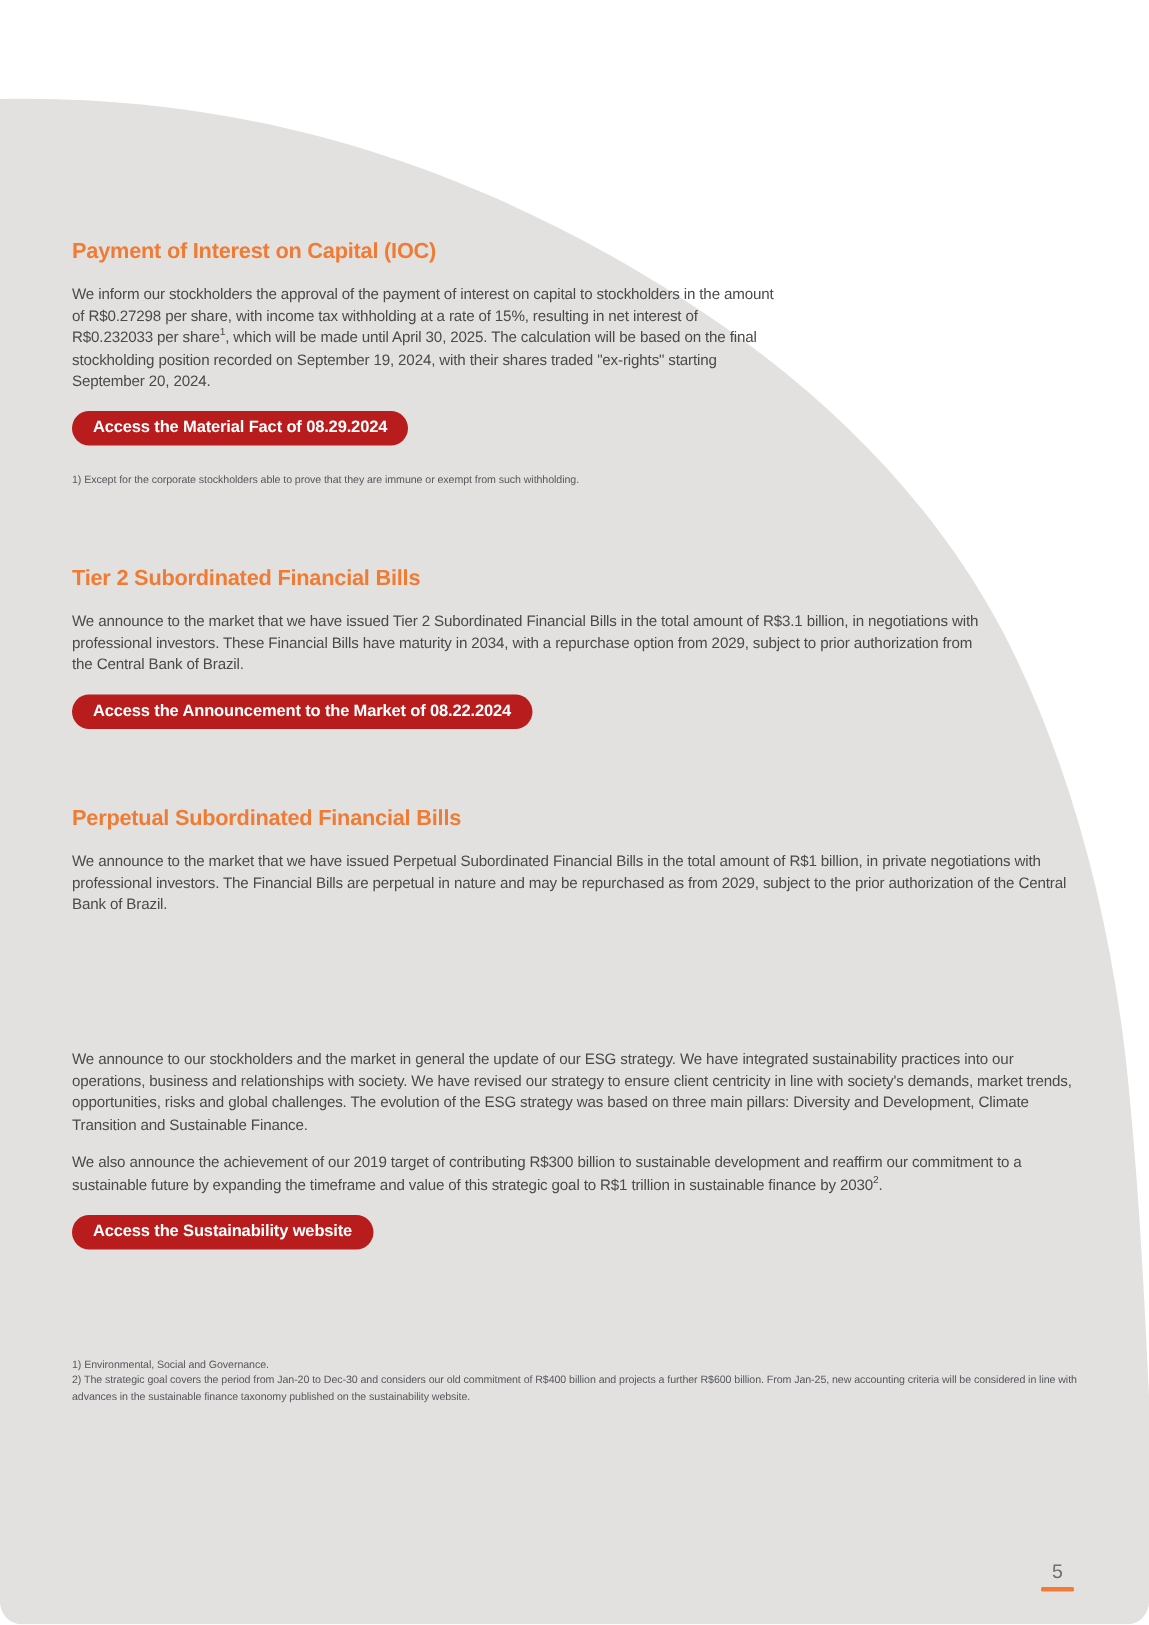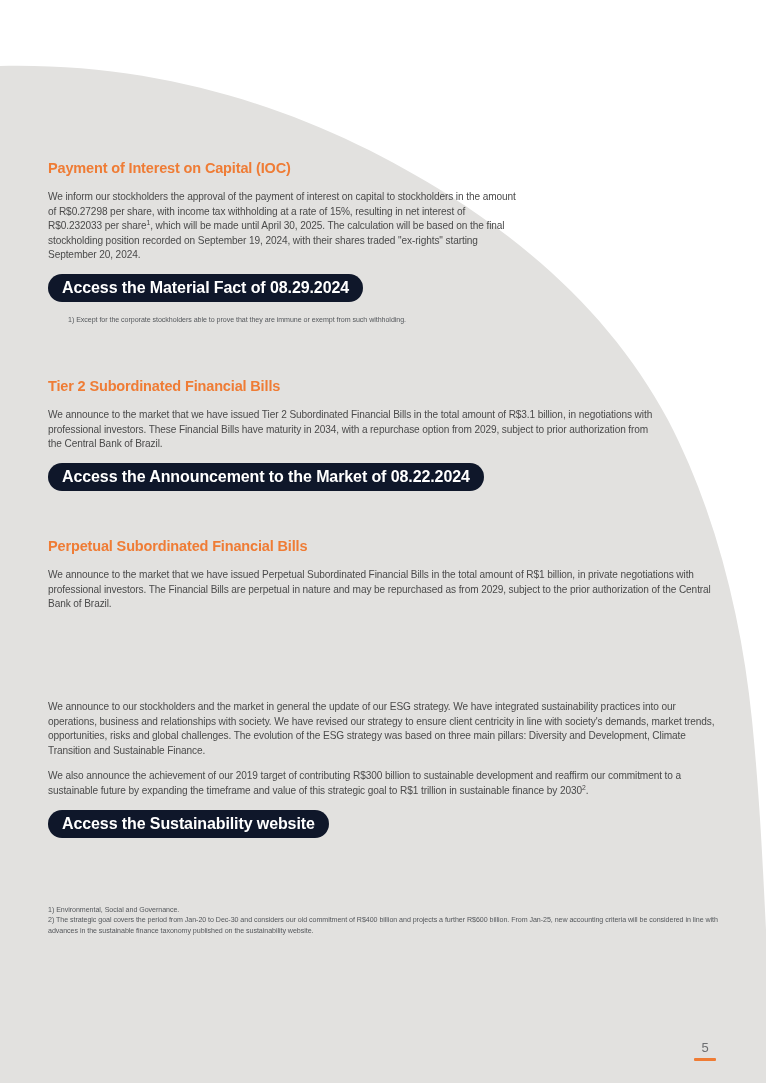--- a/index.html
+++ b/index.html
@@ -12,20 +12,21 @@
     font-family: "Liberation Sans", sans-serif;
     -webkit-font-smoothing: antialiased;
   }
 
   #page {
     position: relative;
     width: 766px;
     height: 1083px;
     background: #ffffff;
     overflow: hidden;
+    border-radius: 15px;
   }
 
   
   #bg-shape {
     position: absolute;
     inset: 0;
     width: 766px;
     height: 1083px;
     z-index: 0;
     pointer-events: none;
@@ -69,23 +70,23 @@
 
   .btn-row {
     display: flex;
     flex-direction: row;
     gap: 8px;
     align-items: center;
   }
 
   .btn {
     display: inline-block;
-    background: #0f172a;
+    background: #b91c1c;
     color: #ffffff;
-    font-size: 16px;
+    font-size: 11px;
     font-weight: bold;
     letter-spacing: -0.1px;
     padding: 6px 14px 6.5px 14px;
     border-radius: 14px;
     border: none;
     white-space: nowrap;
     cursor: pointer;
     line-height: 1;
     font-family: "Liberation Sans", sans-serif;
   }
@@ -122,21 +123,21 @@
     margin-right: auto;
     border-radius: 1px;
   }
 
   
   #sec-ioc        { top: 160px; left: 48px; width: 470px; }
   #sec-tier2      { top: 378px; left: 48px; width: 612px; }
   #sec-perpetual  { top: 538px; left: 48px; width: 668px; }
   #sec-esg        { top: 700px; left: 48px; width: 670px; }
 
-  #ioc-footnote   { top: 315px; left: 48px; width: 470px; margin-left: 20px; }
+  #ioc-footnote   { top: 315px; left: 48px; width: 470px; }
   #esg-footnotes  { top: 905px; left: 48px; width: 670px; }
 </style>
 </head>
 <body>
 
 <div id="page">
 
   <svg id="bg-shape" viewBox="0 0 766 1083" preserveAspectRatio="none">
     <path d="M 0,66
              C 180,62 330,120 450,196

